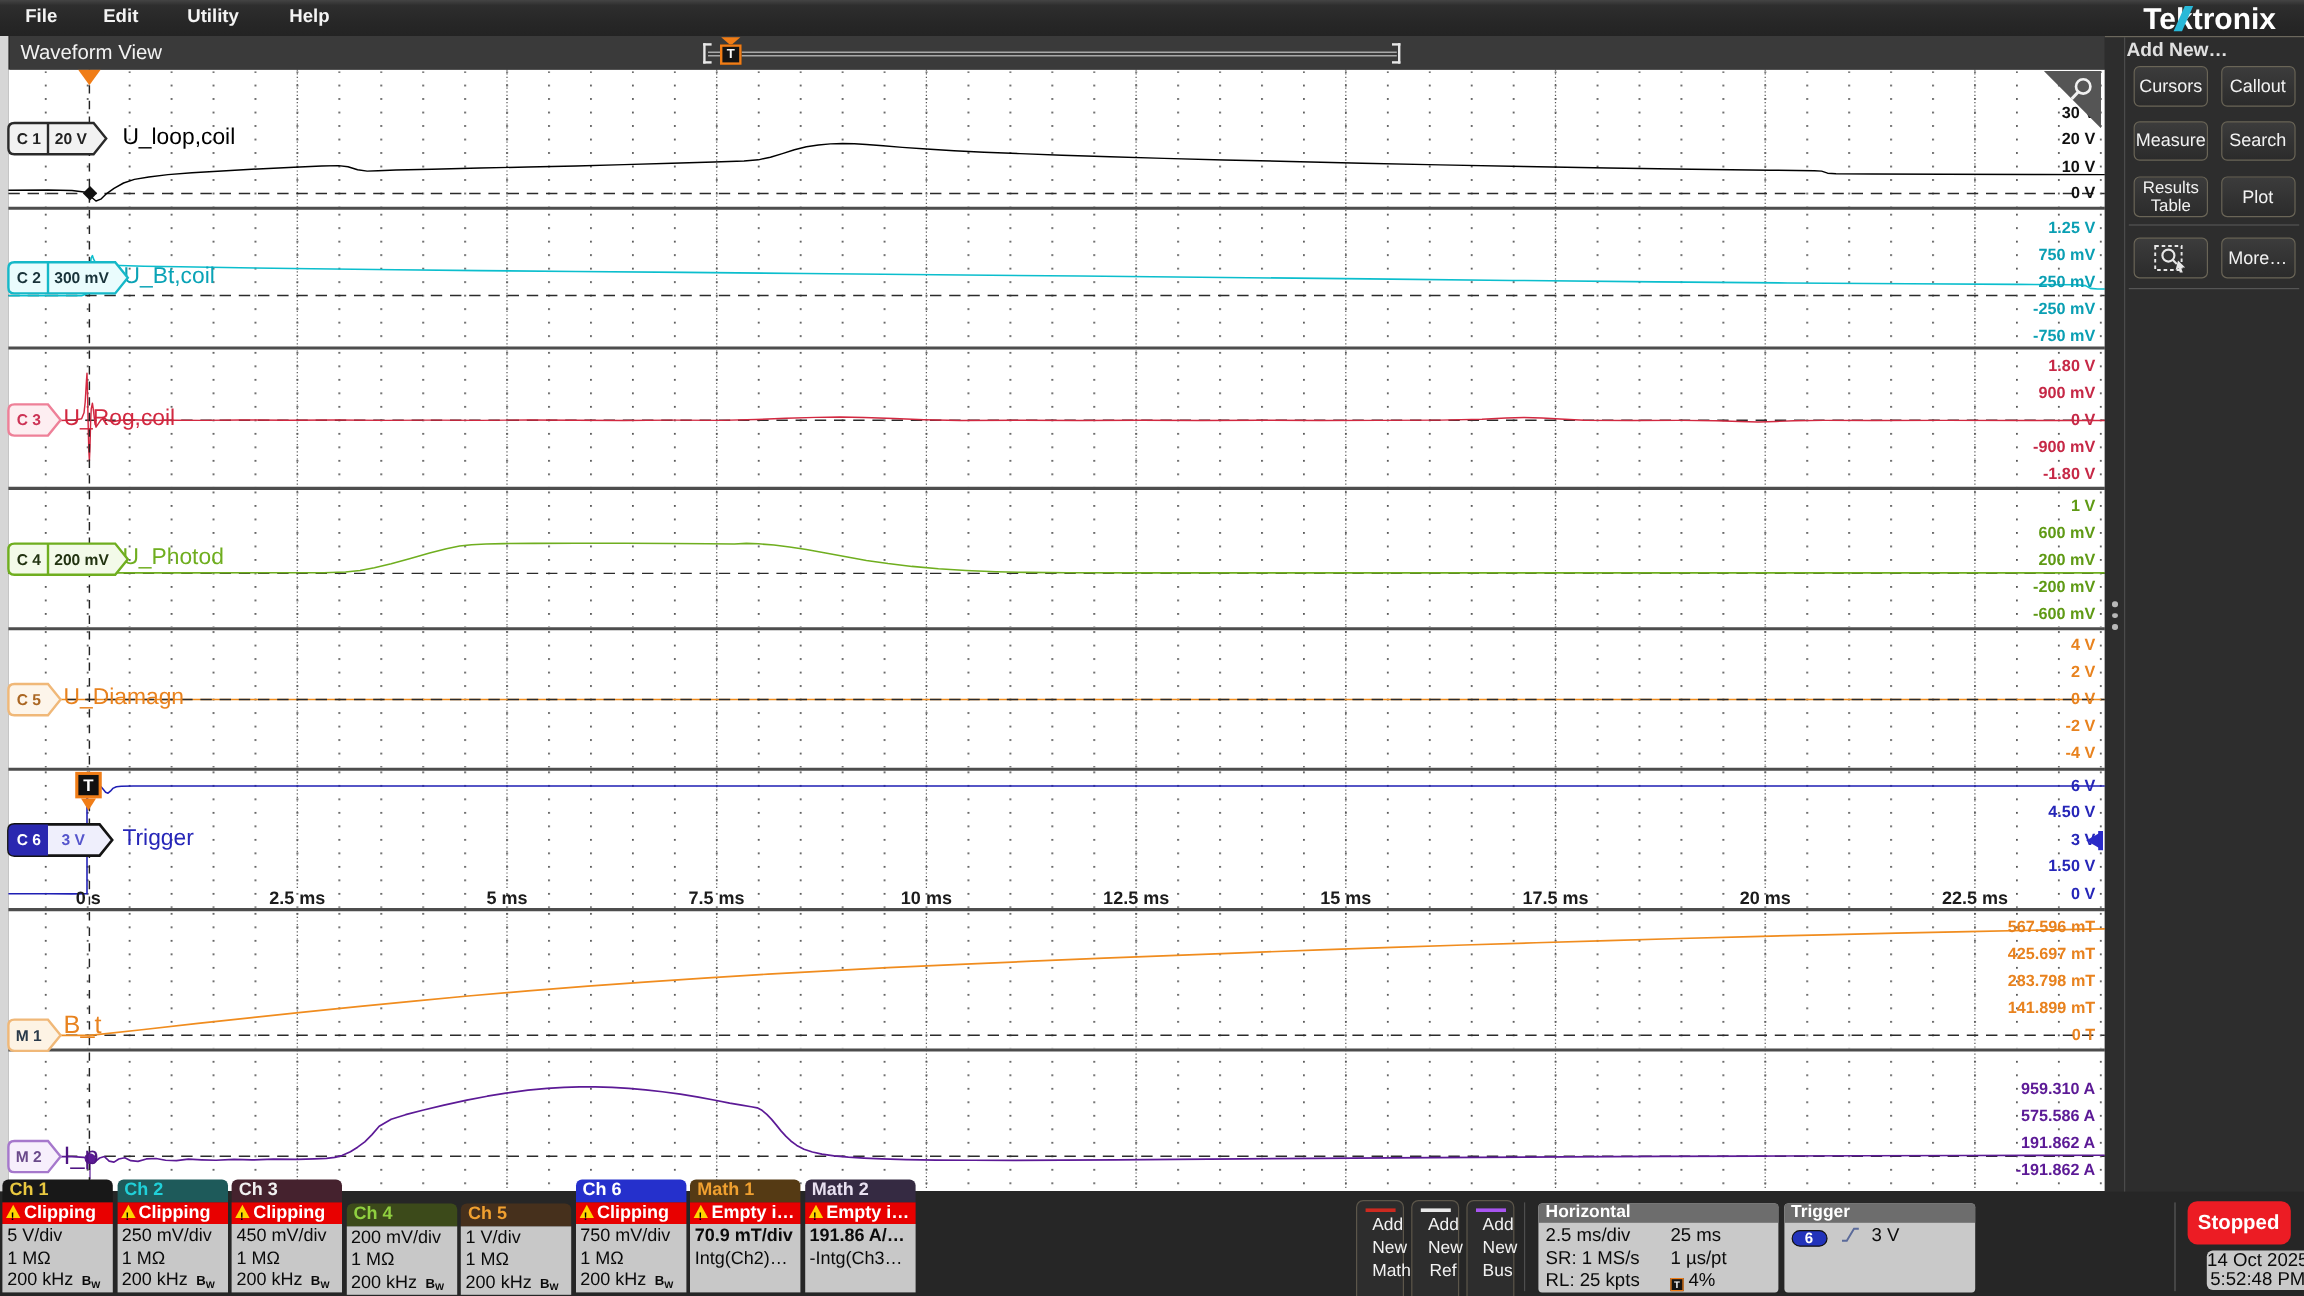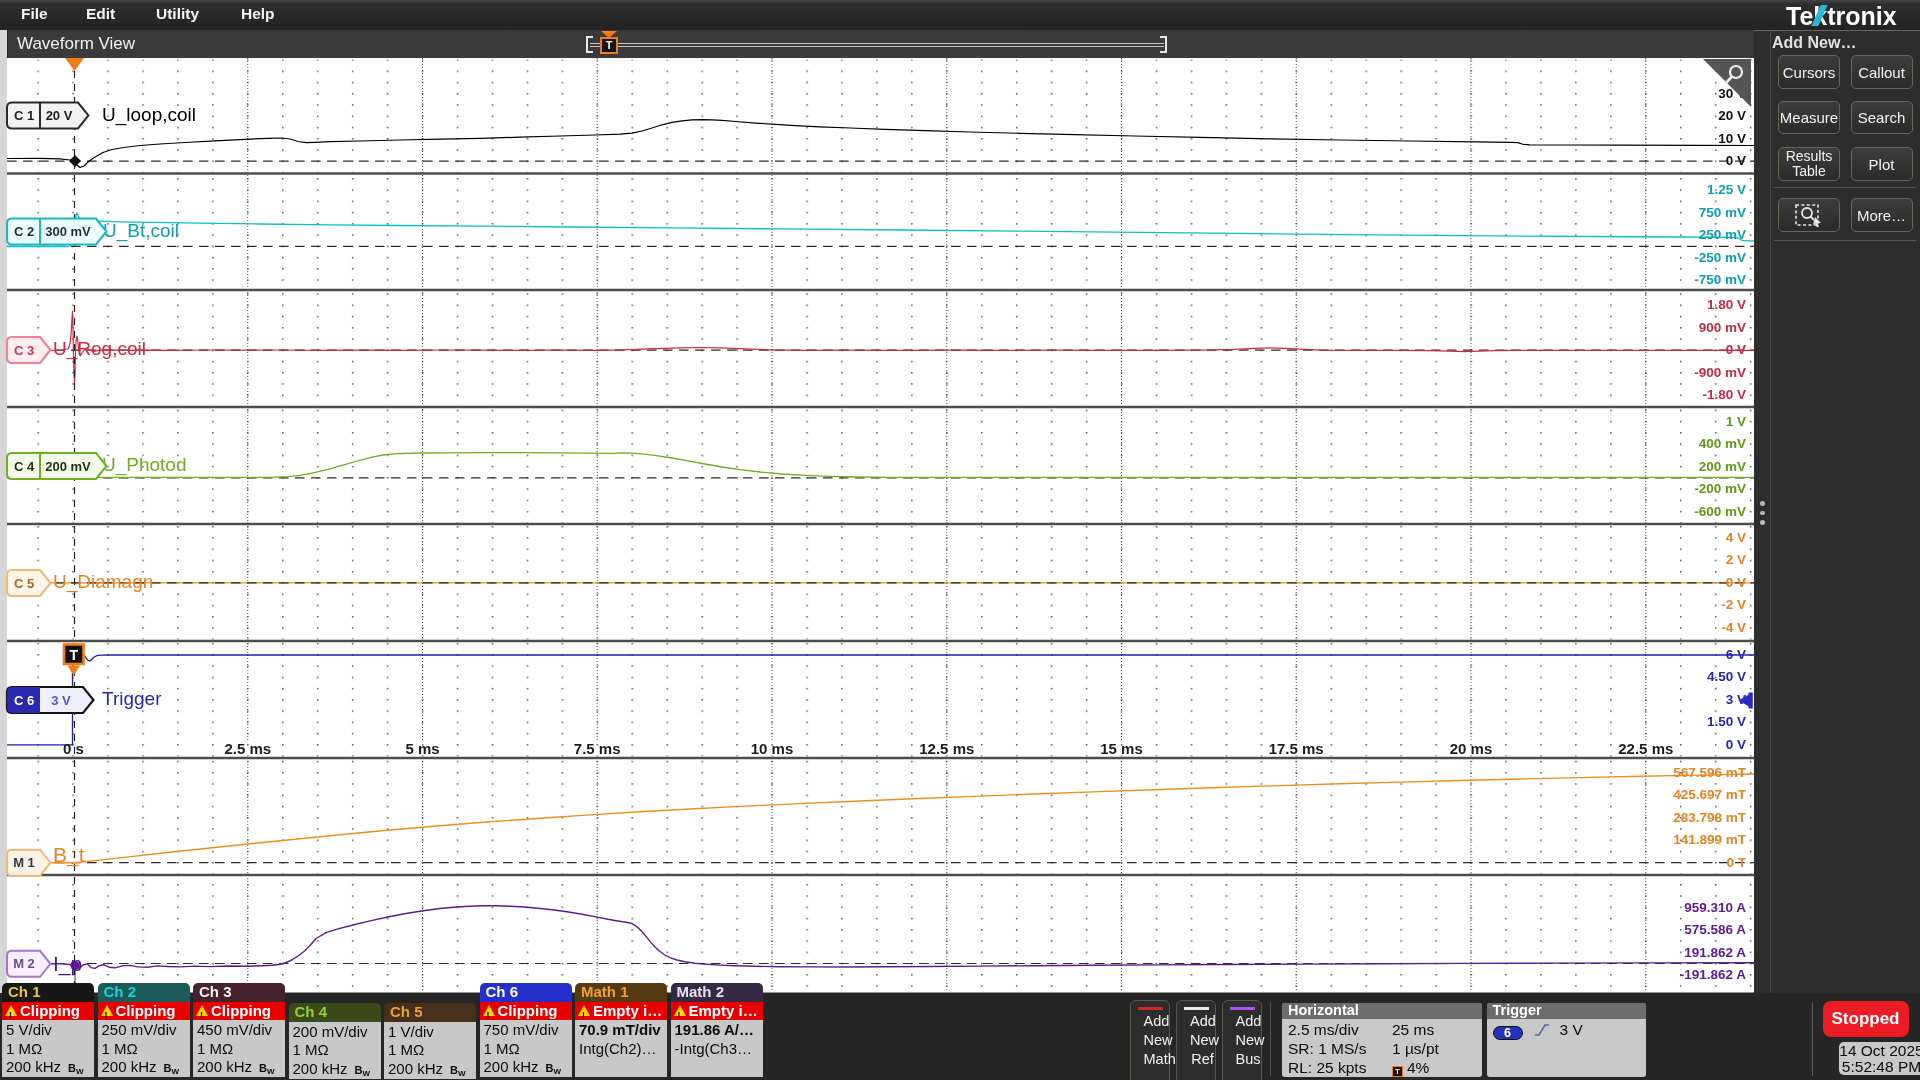--- a/index.html
+++ b/index.html
@@ -214,21 +214,21 @@
 <div class="tick" style="top:204.6px;color:#0a9fb3">750 mV</div>
 <div class="tick" style="top:227.1px;color:#0a9fb3">250 mV</div>
 <div class="tick" style="top:249.60000000000002px;color:#0a9fb3">-250 mV</div>
 <div class="tick" style="top:272.1px;color:#0a9fb3">-750 mV</div>
 <div class="tick" style="top:297.2px;color:#c62846">1.80 V</div>
 <div class="tick" style="top:319.7px;color:#c62846">900 mV</div>
 <div class="tick" style="top:342.2px;color:#c62846">0 V</div>
 <div class="tick" style="top:364.7px;color:#c62846">-900 mV</div>
 <div class="tick" style="top:387.2px;color:#c62846">-1.80 V</div>
 <div class="tick" style="top:413.6px;color:#5f9a15">1 V</div>
-<div class="tick" style="top:436.1px;color:#5f9a15">400 mV</div>
+<div class="tick" style="top:436.1px;color:#5f9a15">600 mV</div>
 <div class="tick" style="top:458.6px;color:#5f9a15">200 mV</div>
 <div class="tick" style="top:481.1px;color:#5f9a15">-200 mV</div>
 <div class="tick" style="top:503.6px;color:#5f9a15">-600 mV</div>
 <div class="tick" style="top:529.9px;color:#e8821e">4 V</div>
 <div class="tick" style="top:552.4px;color:#e8821e">2 V</div>
 <div class="tick" style="top:574.9px;color:#e8821e">0 V</div>
 <div class="tick" style="top:597.4px;color:#e8821e">-2 V</div>
 <div class="tick" style="top:619.9px;color:#e8821e">-4 V</div>
 <div class="tick" style="top:646.8px;color:#2626b8">6 V</div>
 <div class="tick" style="top:669.3px;color:#2626b8">4.50 V</div>

